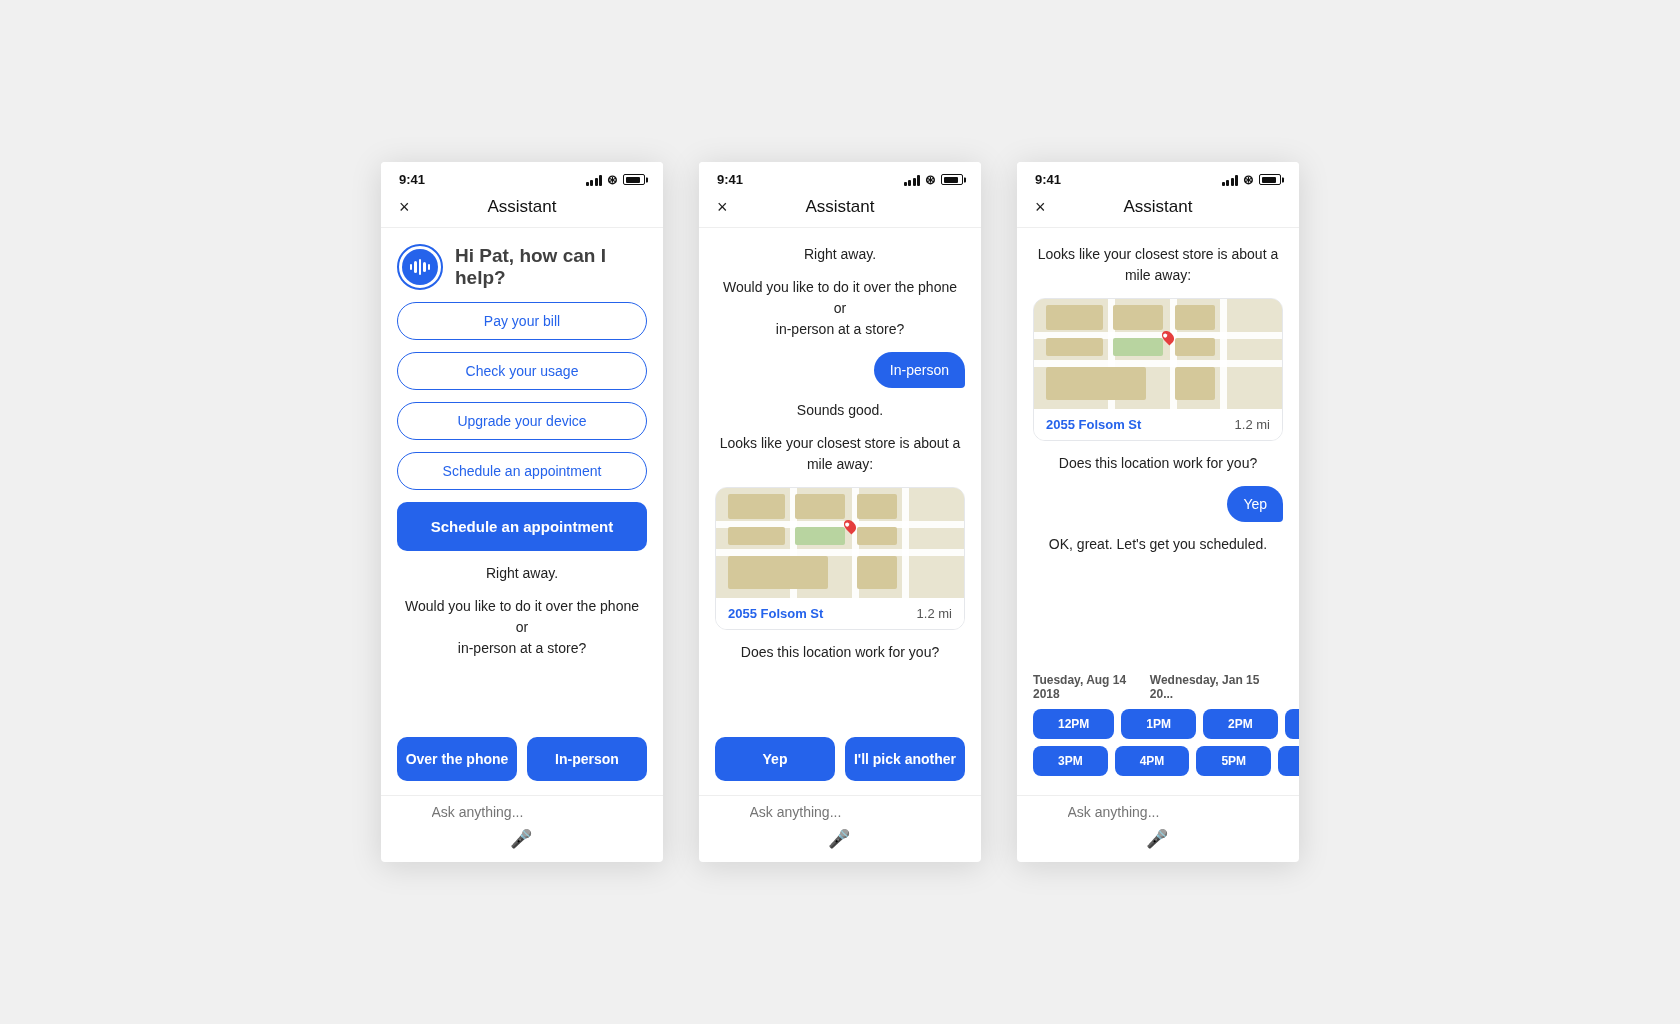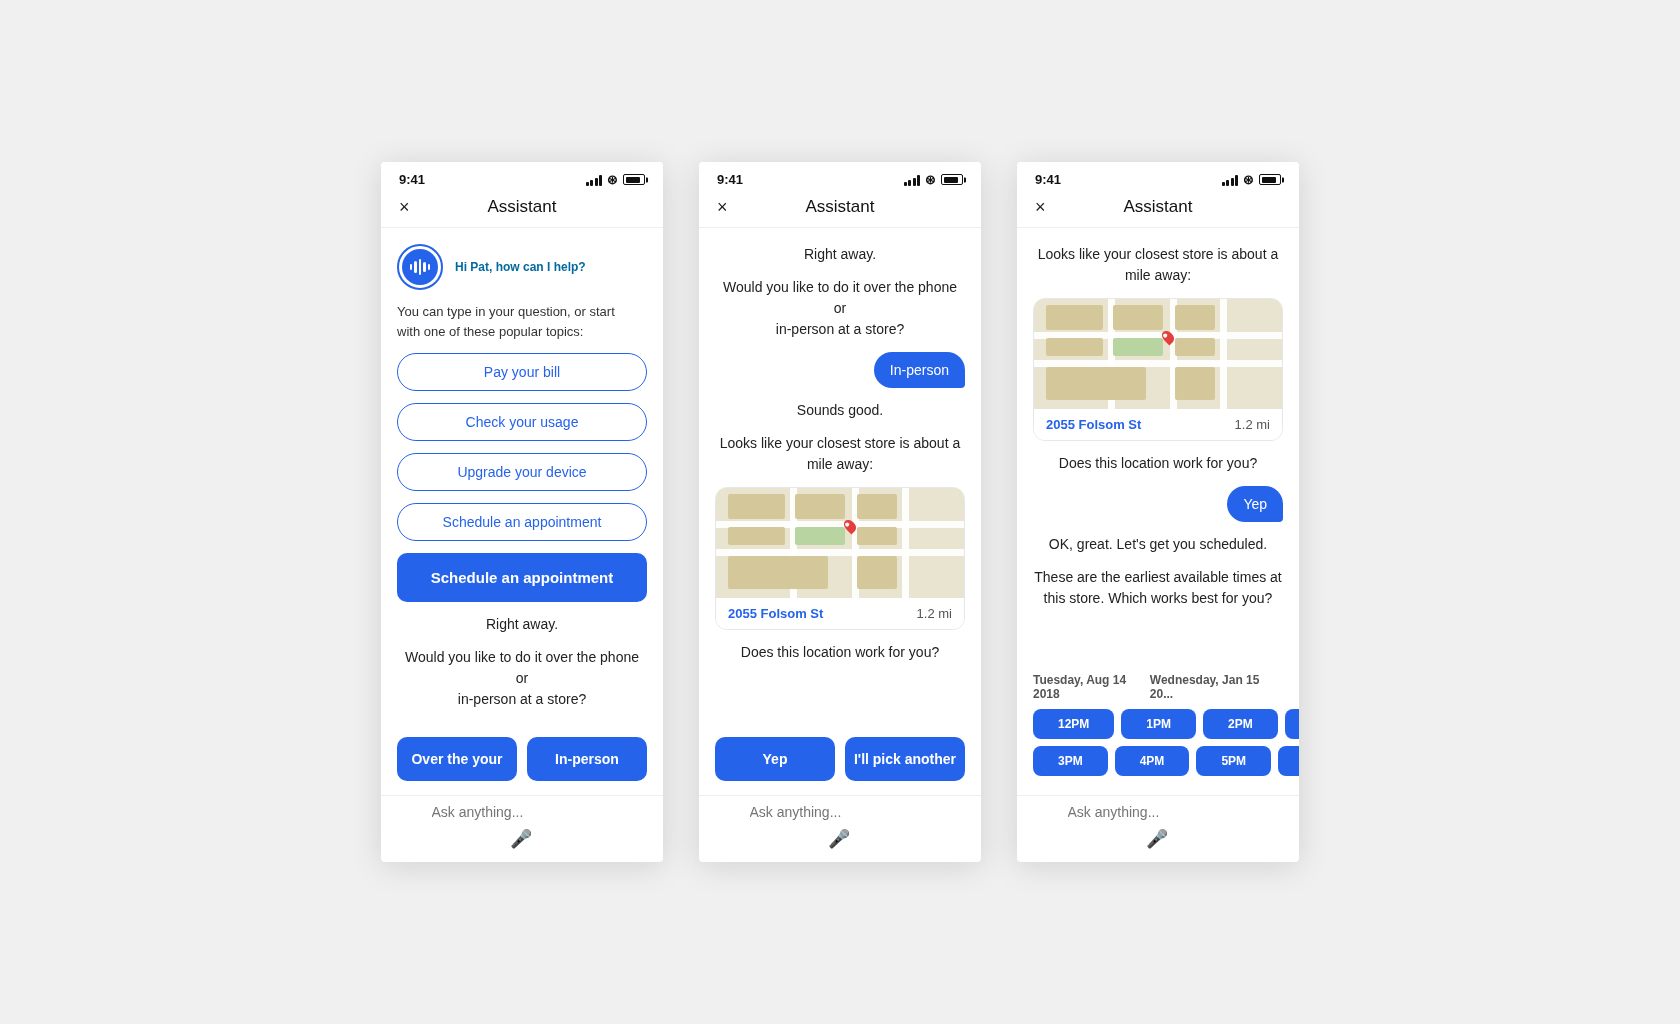--- a/index.html
+++ b/index.html
@@ -122,23 +122,23 @@
       display: flex; align-items: center; justify-content: center;
     }
     .soundwave { display: flex; align-items: center; gap: 2px; height: 16px; }
     .soundwave span { width: 2.5px; background: #fff; border-radius: 2px; }
     .soundwave span:nth-child(1) { height: 6px; }
     .soundwave span:nth-child(2) { height: 12px; }
     .soundwave span:nth-child(3) { height: 16px; }
     .soundwave span:nth-child(4) { height: 10px; }
     .soundwave span:nth-child(5) { height: 6px; }
     .greeting-text {
-      font-size: 12px;
+      font-size: 19px;
       font-weight: 700;
-      color: #0369a1;
+      color: #404040;
     }
     .subtitle-text {
       font-size: 13px;
       color: #333;
       line-height: 1.5;
     }
     
     .quick-reply-btn {
       border: 1.5px solid #2563eb;
       border-radius: 22px;
@@ -307,37 +307,35 @@
               <span></span>
                 <span></span>
                 <span></span>
                 <span></span>
                 <span></span>
             </div>
           </div>
         </div>
         <span class="greeting-text">Hi Pat, how can I help?</span>
       </div>
-      <span class="subtitle-text" style="white-space:pre-line;">You can type in your question, or start
-with one of these popular topics:</span>
 
       <button class="quick-reply-btn">Pay your bill</button>
       <button class="quick-reply-btn">Check your usage</button>
       <button class="quick-reply-btn">Upgrade your device</button>
       <button class="quick-reply-btn">Schedule an appointment</button>
 
       <button class="cta-btn">Schedule an appointment</button>
 
       <span class="msg-bot">Right away.</span>
       <span class="msg-bot" style="white-space:pre-line;">Would you like to do it over the phone or
 in-person at a store?</span>
     </div>
 
     <div class="bottom-btns">
-      <button class="bottom-btn">Over the your</button>
+      <button class="bottom-btn">Over the phone</button>
       <button class="bottom-btn">In-person</button>
     </div>
 
     <div class="input-bar">
       <input class="input-field" type="text" placeholder="Ask anything..." style="">
       <span class="mic-icon">🎤</span>
     </div>
   </div>
 
   <div class="phone">
@@ -467,22 +465,20 @@
           <span class="map-address">2055 Folsom St</span>
           <span class="map-distance">1.2 mi</span>
         </div>
       </div>
       <span class="msg-bot">Does this location work for you?</span>
 
       <div style="display:flex;justify-content:flex-end;">
         <span class="msg-user">Yep</span>
       </div>
       <span class="msg-bot">OK, great. Let's get you scheduled.</span>
-      <span class="msg-bot" style="white-space:pre-line;">These are the earliest available times at
-this store. Which works best for you?</span>
     </div>
 
     <div class="time-slots-section">
       <div class="time-slots-header">
         <span class="time-slots-day">Tuesday, Aug 14 2018</span>
         <span class="time-slots-day">Wednesday, Jan 15 20...</span>
       </div>
       <div class="time-slots-row">
         <button class="time-slot-btn">12PM</button>
         <button class="time-slot-btn">1PM</button>

